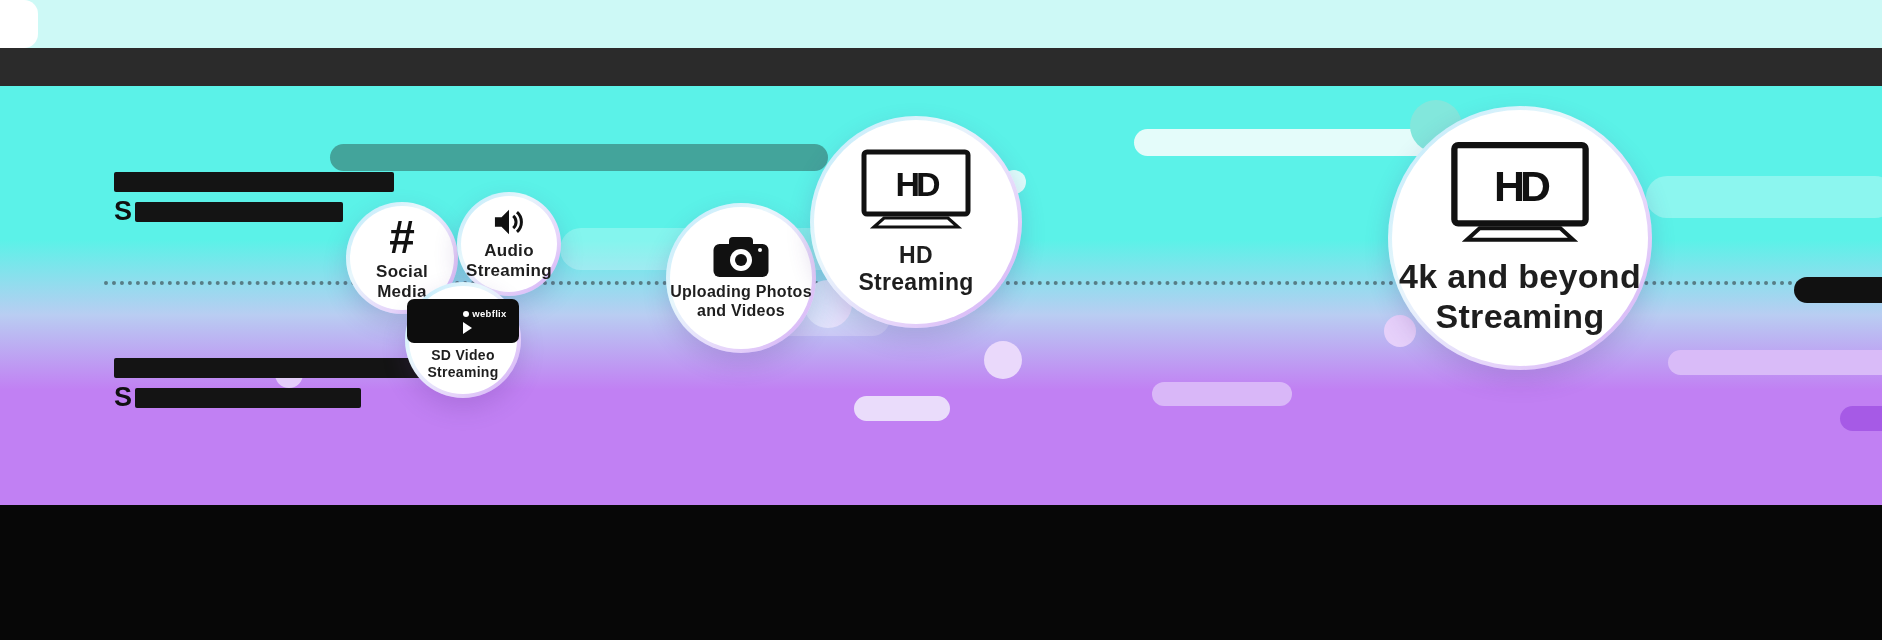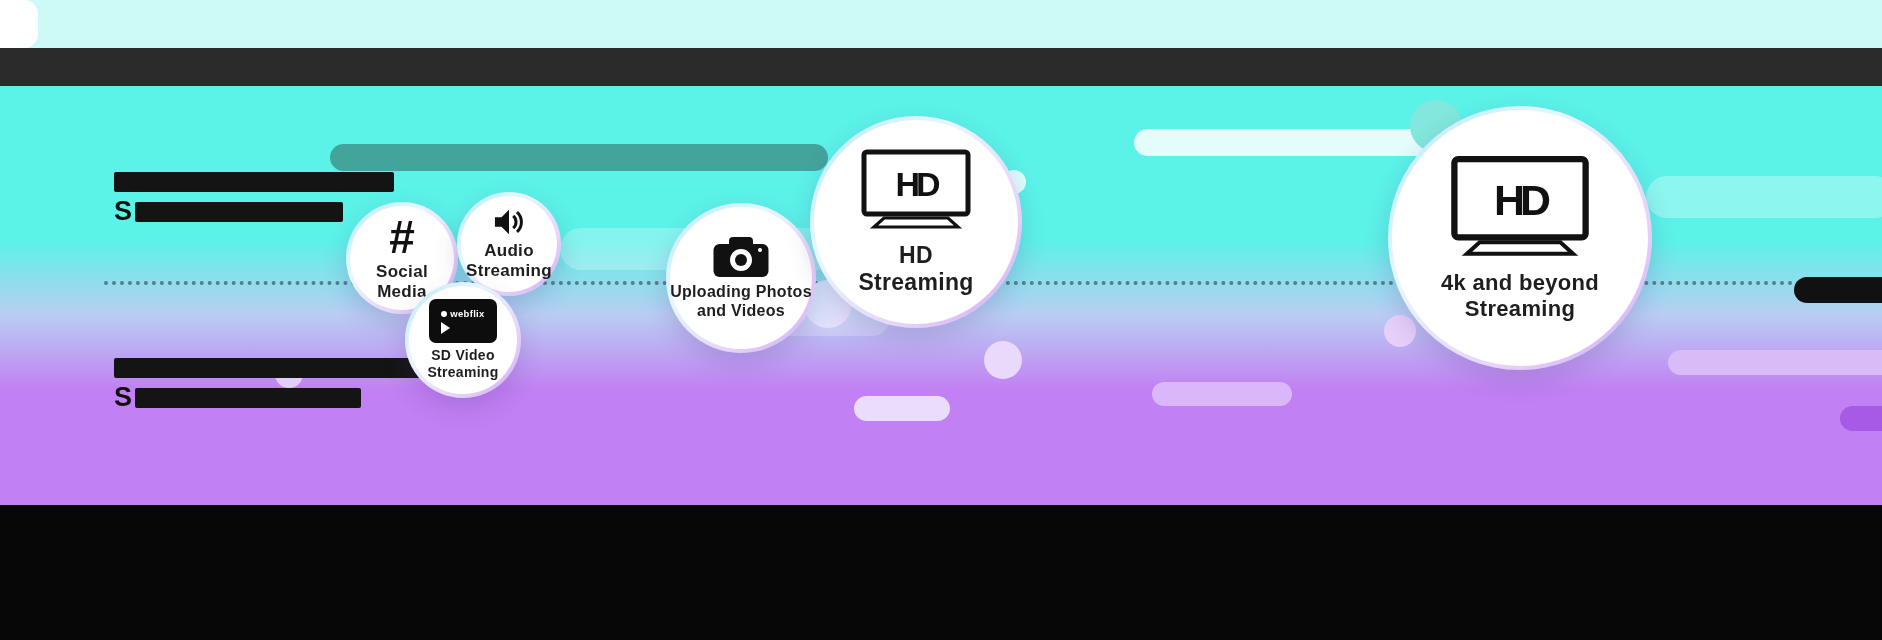--- a/index.html
+++ b/index.html
@@ -64,26 +64,26 @@
   .b-hd{left:810px;top:116px;width:212px;height:212px;z-index:6;}
   .b-video{left:986px;top:165px;width:234px;height:234px;z-index:7;}
   .b-uhd{left:1388px;top:106px;width:264px;height:264px;z-index:6;}
   .b-email .label{font-size:20px;}
   .b-social .label{font-size:17px;}
   .b-audio .label{font-size:17px;}
   .b-sd .label{font-size:14px;}
   .b-upload .label{font-size:16px;}
   .b-hd .label{font-size:23px;margin-top:6px;}
   .b-video .label{font-size:24px;margin-top:8px;letter-spacing:.6px;}
-  .b-uhd .label{font-size:22px;margin-top:6px;}
+  .b-uhd .label{font-size:34px;margin-top:6px;}
   .icon{display:block;margin-bottom:4px;}
   .hash-glyph{font-size:46px;font-weight:800;line-height:1;color:#111;margin-bottom:2px;}
   
   .player{width:68px;height:44px;background:#0d0d0d;border-radius:7px;margin-bottom:4px;
-    display:flex;flex-direction:column;justify-content:center;align-items:center;gap:3px;}
+    display:flex;flex-direction:column;justify-content:center;align-items:center;gap:3px;padding-left:44px;}
   .player-row{display:flex;align-items:center;gap:3px;}
   .player-dot{width:6px;height:6px;border-radius:50%;background:#fff;}
   .player-brand{color:#fff;font-size:9.5px;font-weight:700;letter-spacing:.3px;}
   .play-tri{width:0;height:0;border-top:6px solid transparent;border-bottom:6px solid transparent;
     border-left:9px solid #fff;align-self:flex-start;margin-left:12px;}
   svg text{font-family:"Liberation Sans",sans-serif;}
 </style>
 </head>
 <body>
 

